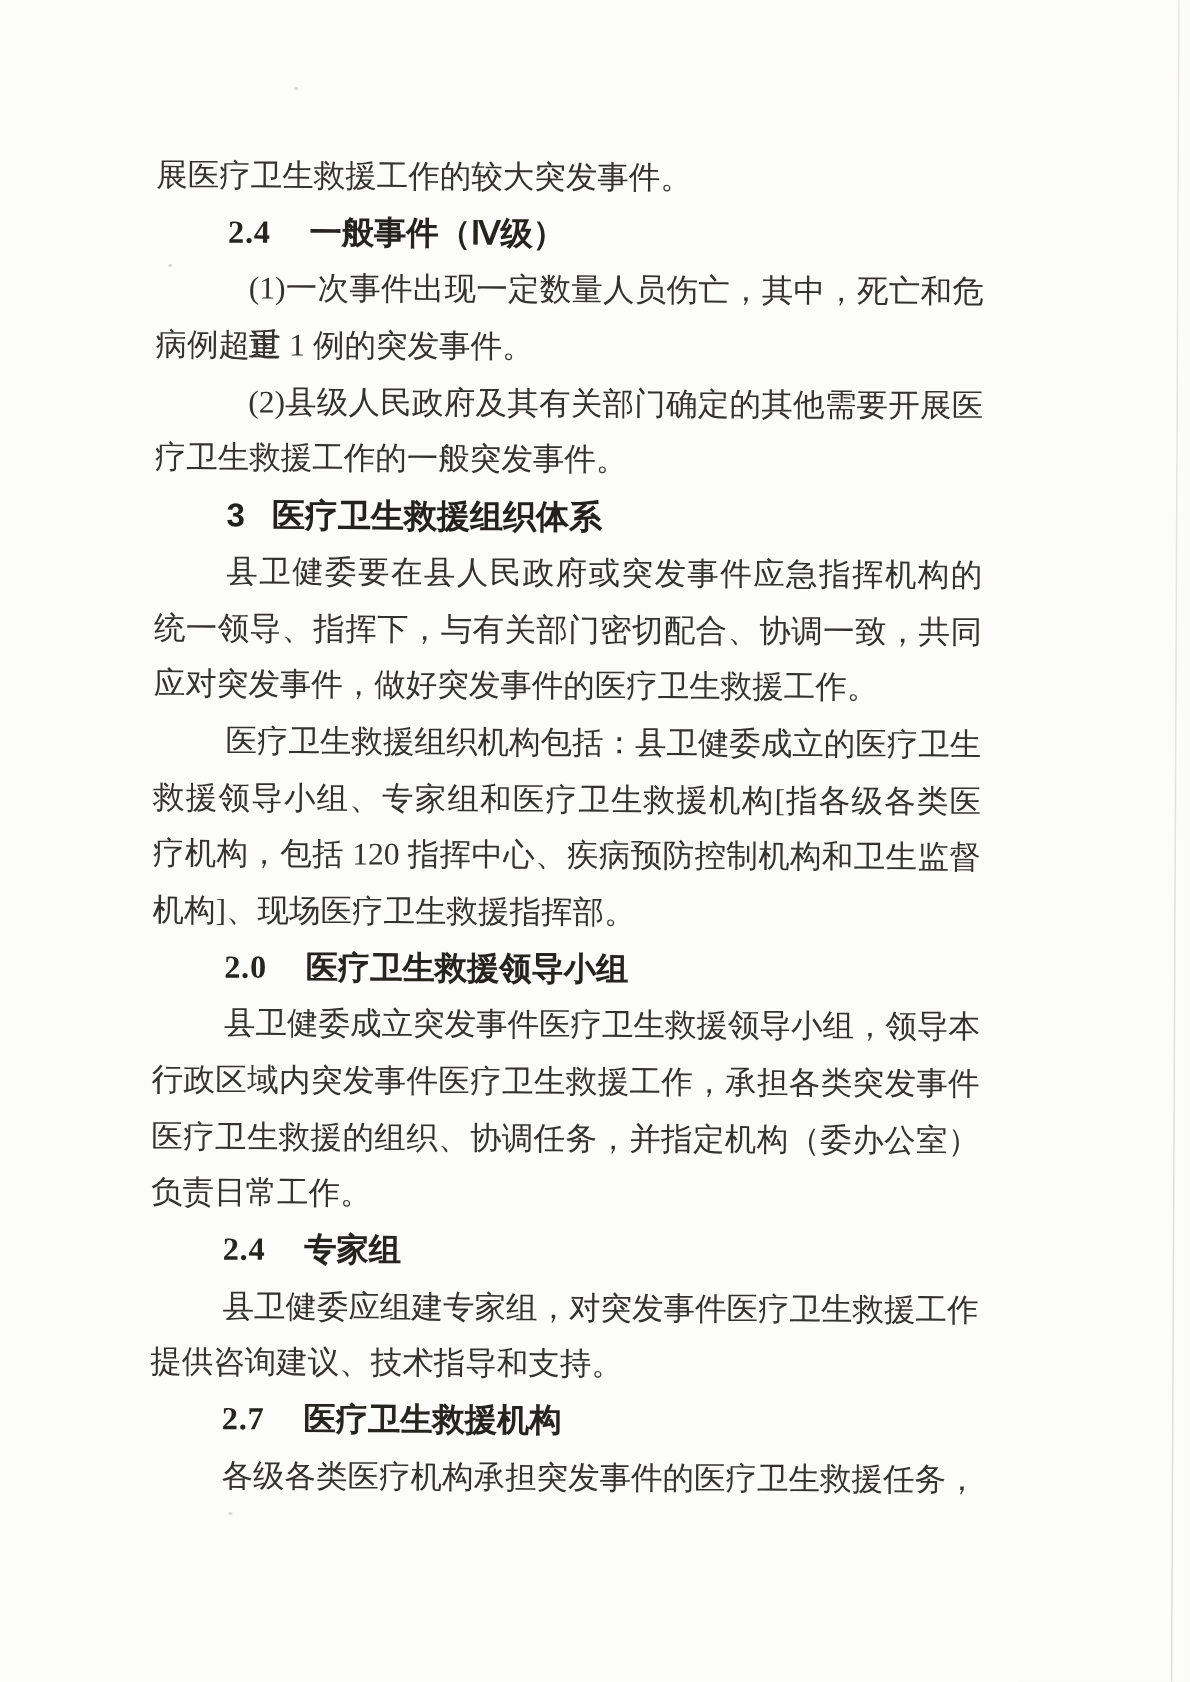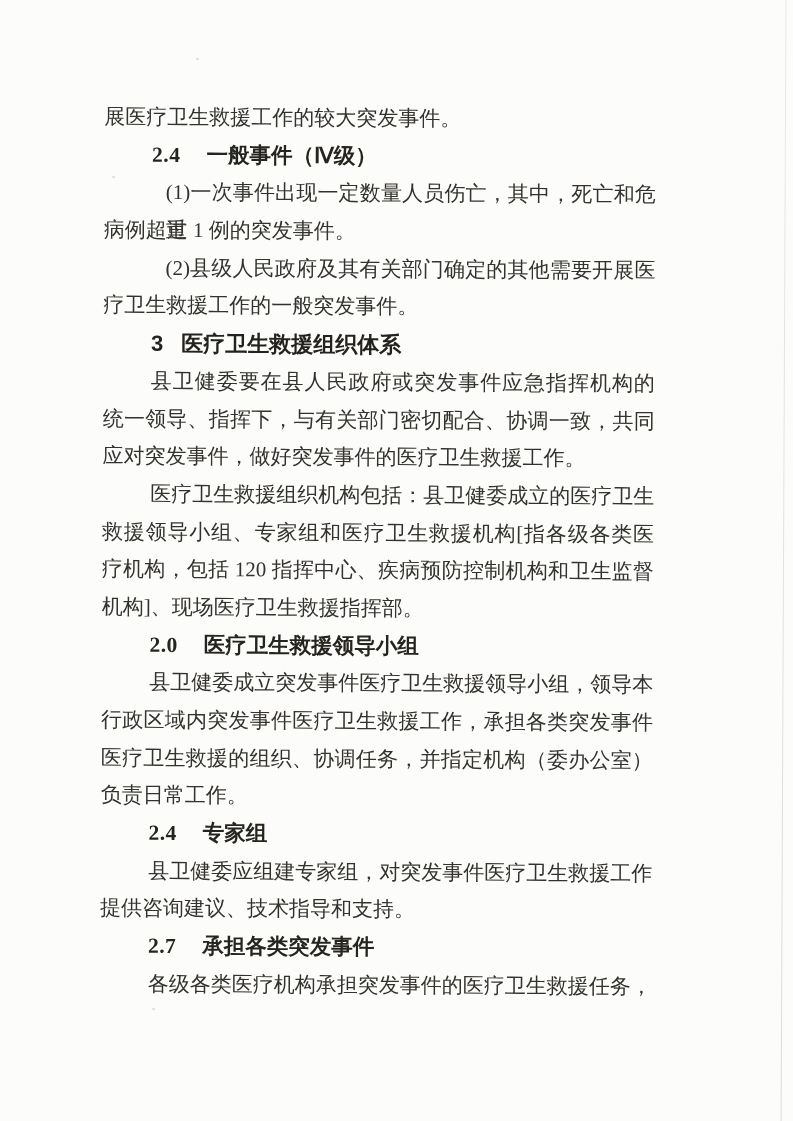--- a/index.html
+++ b/index.html
@@ -85,16 +85,16 @@
       <div class="line indent-none just">疗机构，包括 120 指挥中心、疾病预防控制机构和卫生监督</div>
       <div class="line indent-none">机构]、现场医疗卫生救援指挥部。</div>
       <div class="line h2 indent-para"><span class="hnum">2.0</span><span class="htext">医疗卫生救援领导小组</span></div>
       <div class="line indent-para just">县卫健委成立突发事件医疗卫生救援领导小组，领导本</div>
       <div class="line indent-none just">行政区域内突发事件医疗卫生救援工作，承担各类突发事件</div>
       <div class="line indent-none just">医疗卫生救援的组织、协调任务，并指定机构（委办公室）</div>
       <div class="line indent-none">负责日常工作。</div>
       <div class="line h2 indent-para"><span class="hnum">2.4</span><span class="htext">专家组</span></div>
       <div class="line indent-para just">县卫健委应组建专家组，对突发事件医疗卫生救援工作</div>
       <div class="line indent-none">提供咨询建议、技术指导和支持。</div>
-      <div class="line h2 indent-para"><span class="hnum">2.7</span><span class="htext">承担各类突发事件</span></div>
+      <div class="line h2 indent-para"><span class="hnum">2.7</span><span class="htext">医疗卫生救援机构</span></div>
       <div class="line indent-para">各级各类医疗机构承担突发事件的医疗卫生救援任务，</div>
     </div>
 </div>
 
 </body></html>

